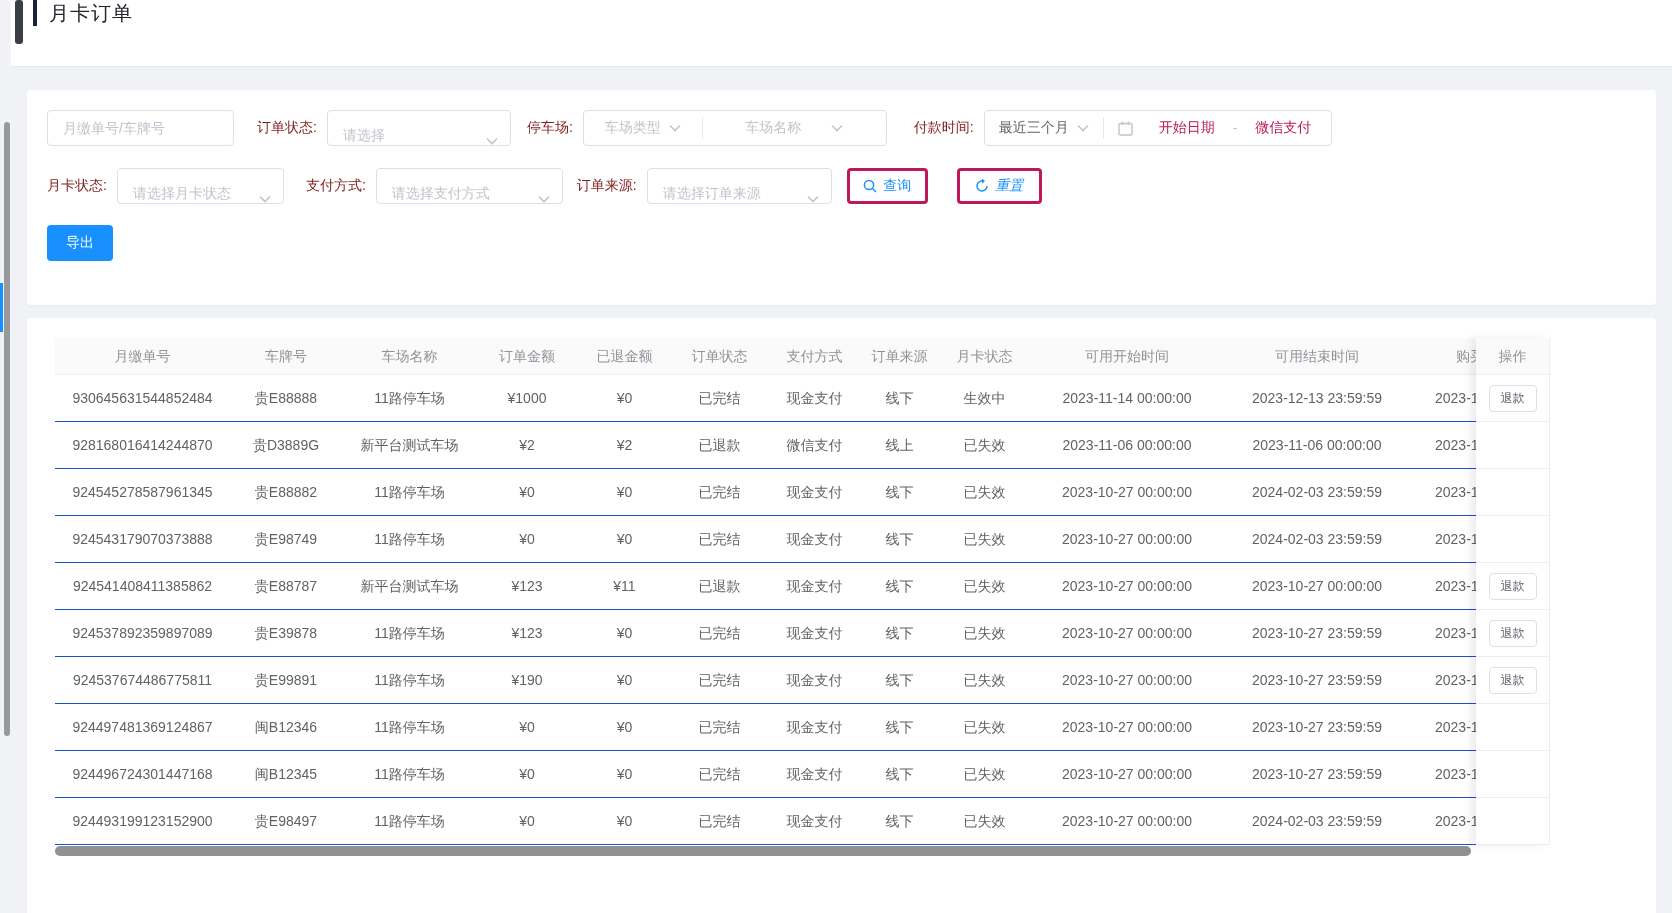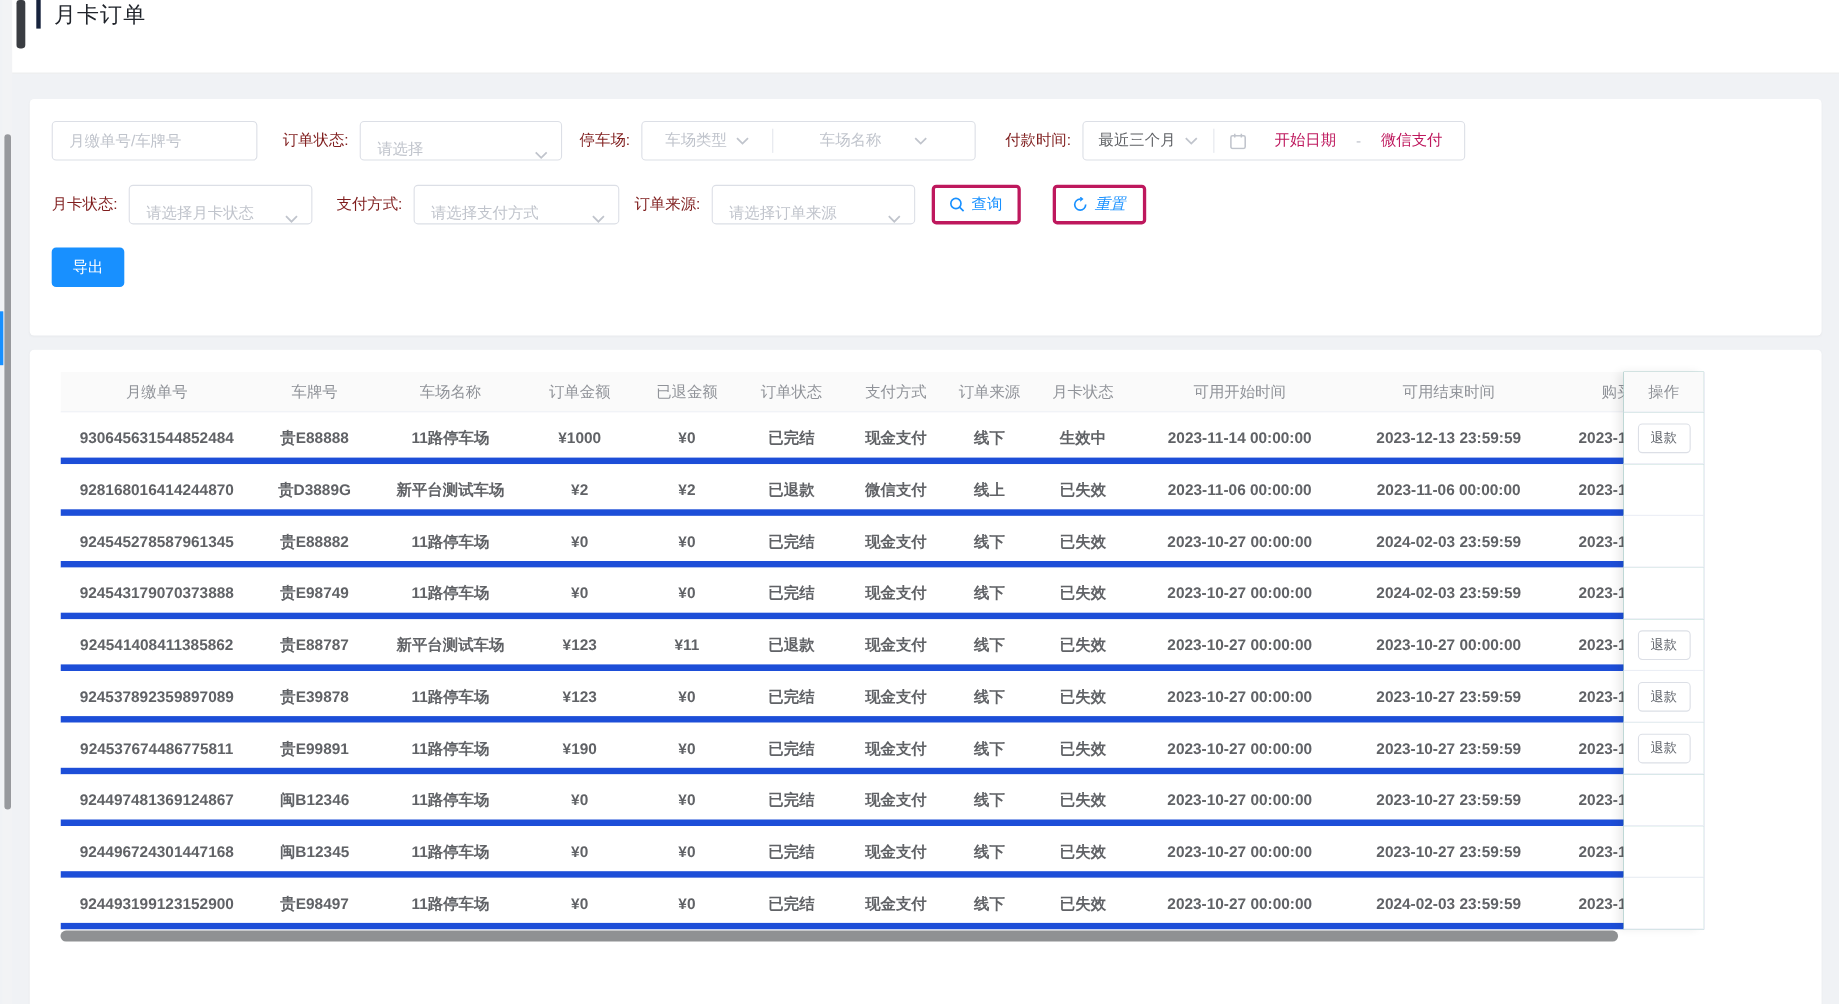--- a/index.html
+++ b/index.html
@@ -49,21 +49,21 @@
   .btn-primary { border:none; color:#fff; width:66px; margin-top:21px; }
   .btn svg { margin-right:6px; }
 
   
   .table-card { margin-top:13px; padding:20px 16px 0 28px; height:684px; }
   .table-wrap { position:relative; width:1495px; border-right:1px solid #ebeef5; }
   .scroll-area { width:1422px; overflow:hidden; }
   .t-inner { width:1537px; }
   .t-header { display:flex; height:37px; background:#fafafa; border-bottom:1px solid #ebeef5; }
   .t-header .t-cell { line-height:37px; color:#909399; }
-  .t-row { display:flex; height:47px; border-bottom:6px solid #1d4ed8; background:#fff;font-weight:bold; }
+  .t-row { display:flex; height:47px; border-bottom:1px solid #1d4ed8; background:#fff; }
   .t-row .t-cell { line-height:46px; color:#606266; }
   .t-cell { flex:none; font-size:14px; text-align:center; white-space:nowrap; overflow:hidden; }
   .t-cell.buy { text-align:left; padding-left:23px; }
   .t-header .t-cell.buy { padding-left:44px; }
 
   .op-col { position:absolute; top:0; right:0; width:73px; background:#0f766e; box-shadow:-5px 0 8px rgba(0,0,0,0.08); }
   .op-head { height:37px; line-height:37px; background:#fafafa; border-bottom:1px solid #ebeef5; font-size:14px; color:#909399; text-align:center; }
   .op-cell { height:47px; border-bottom:1px solid #ebeef5; display:flex; align-items:center; justify-content:center; background:#fff; }
   .refund-btn { height:27px; padding:0 11px; background:#fff; border:1px solid #dcdfe6; border-radius:4px; font-size:12px; color:#5a5e66; cursor:pointer; }
 

